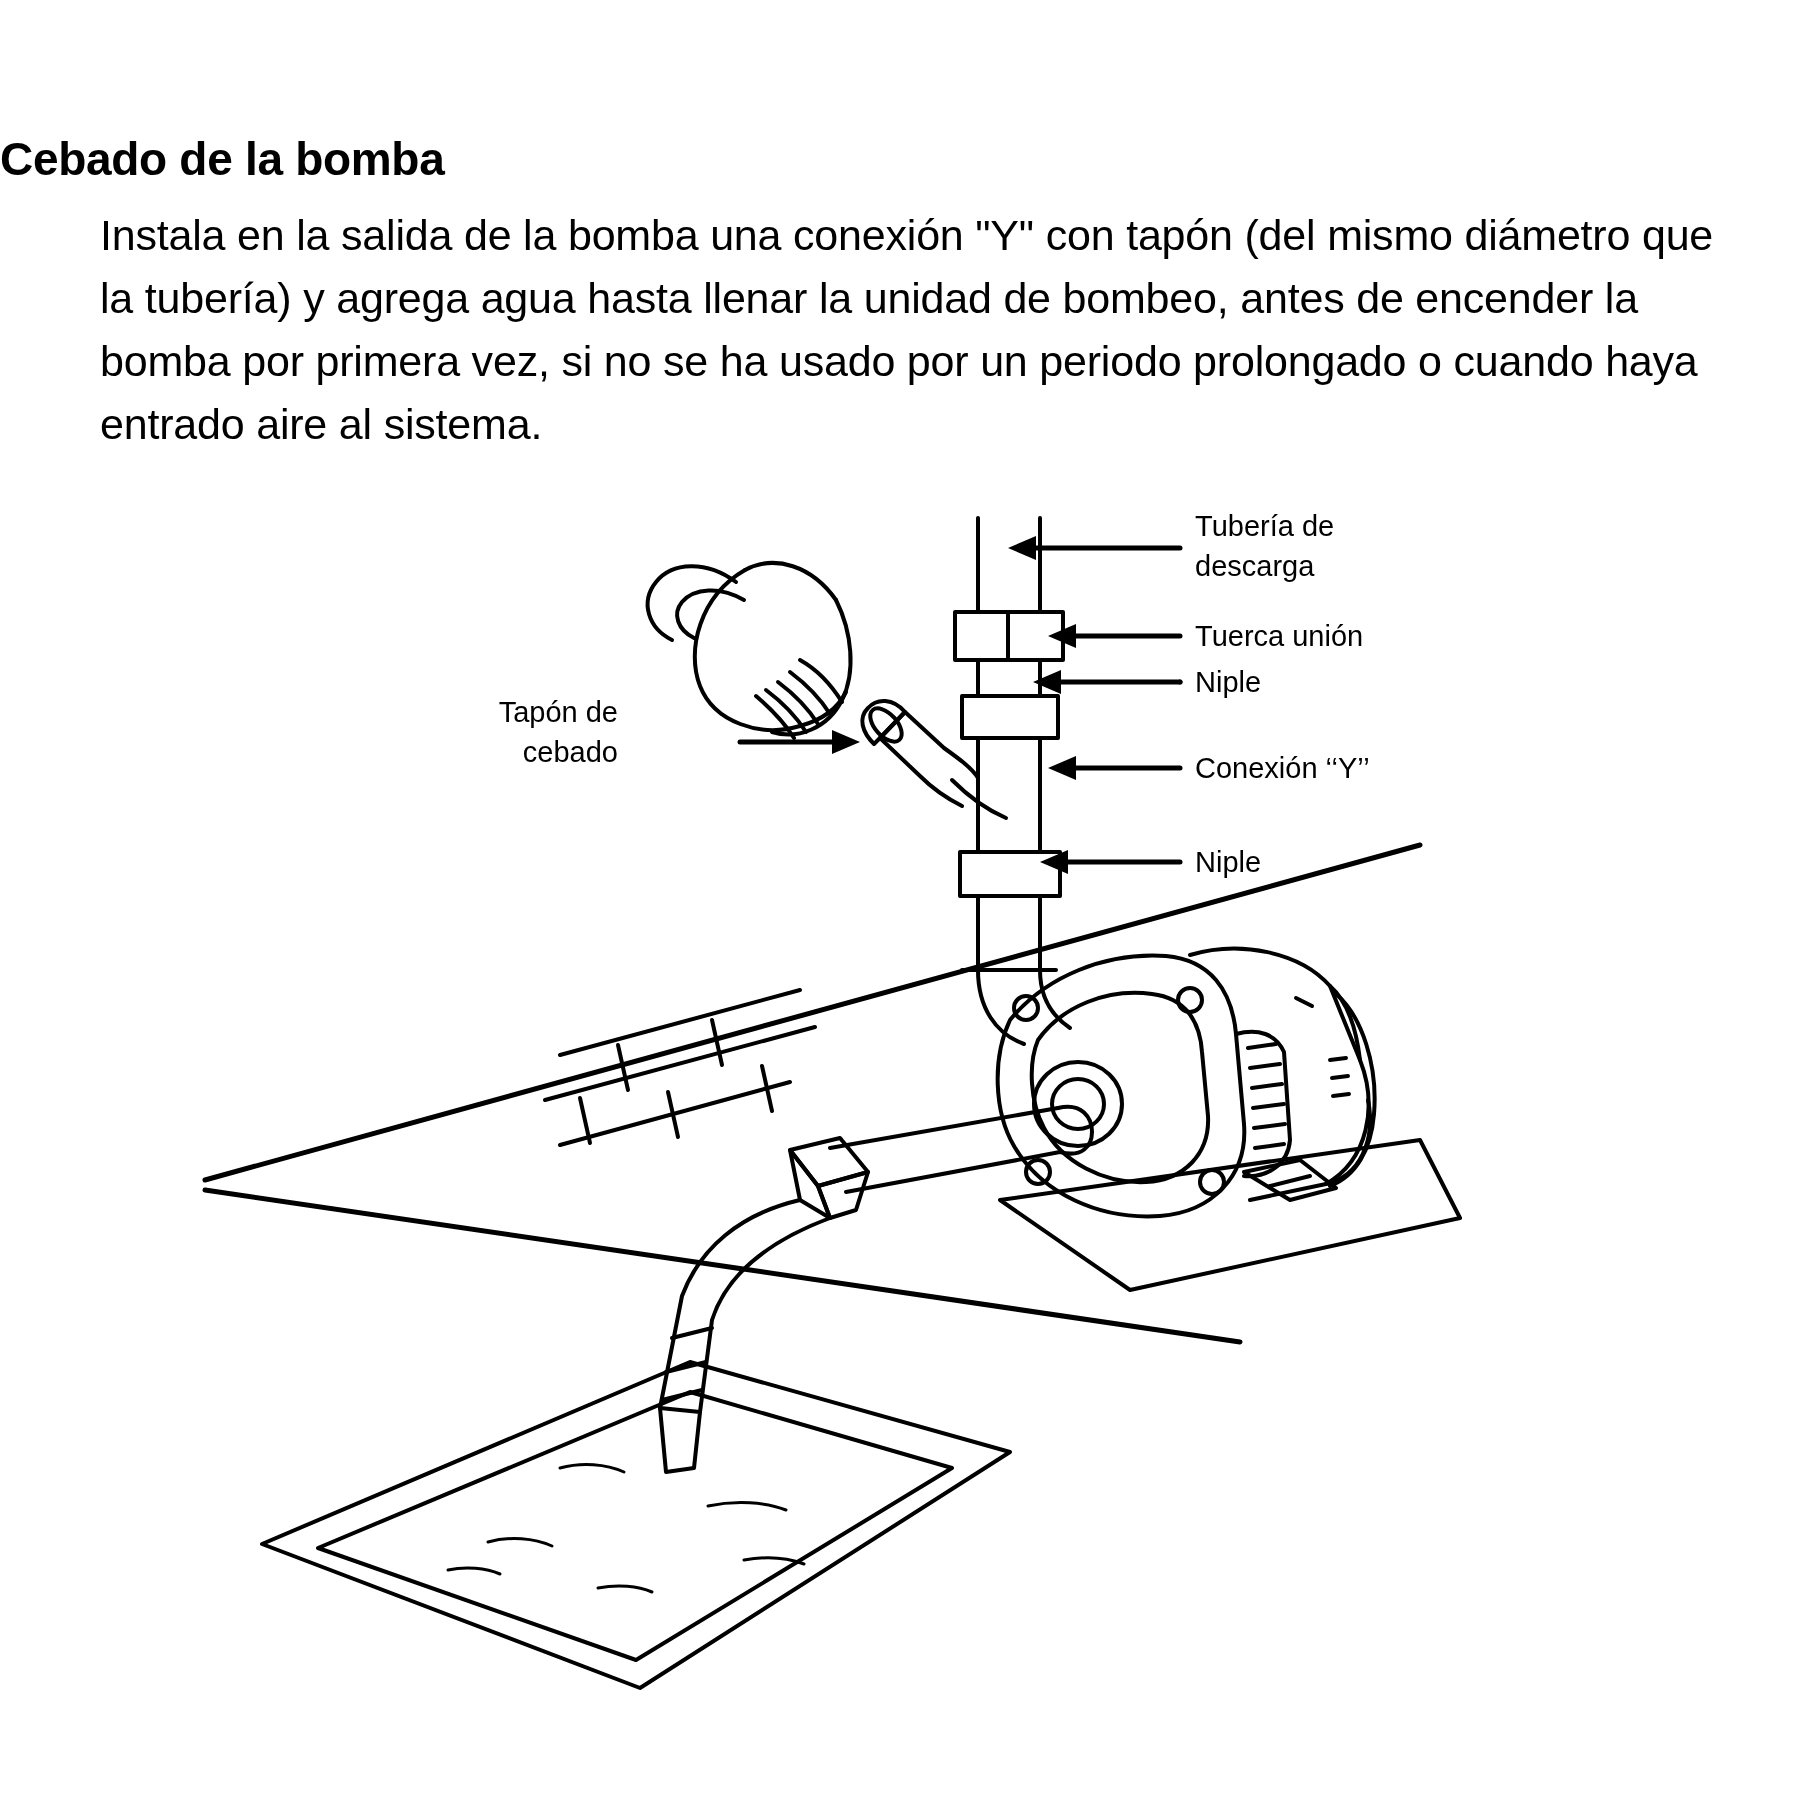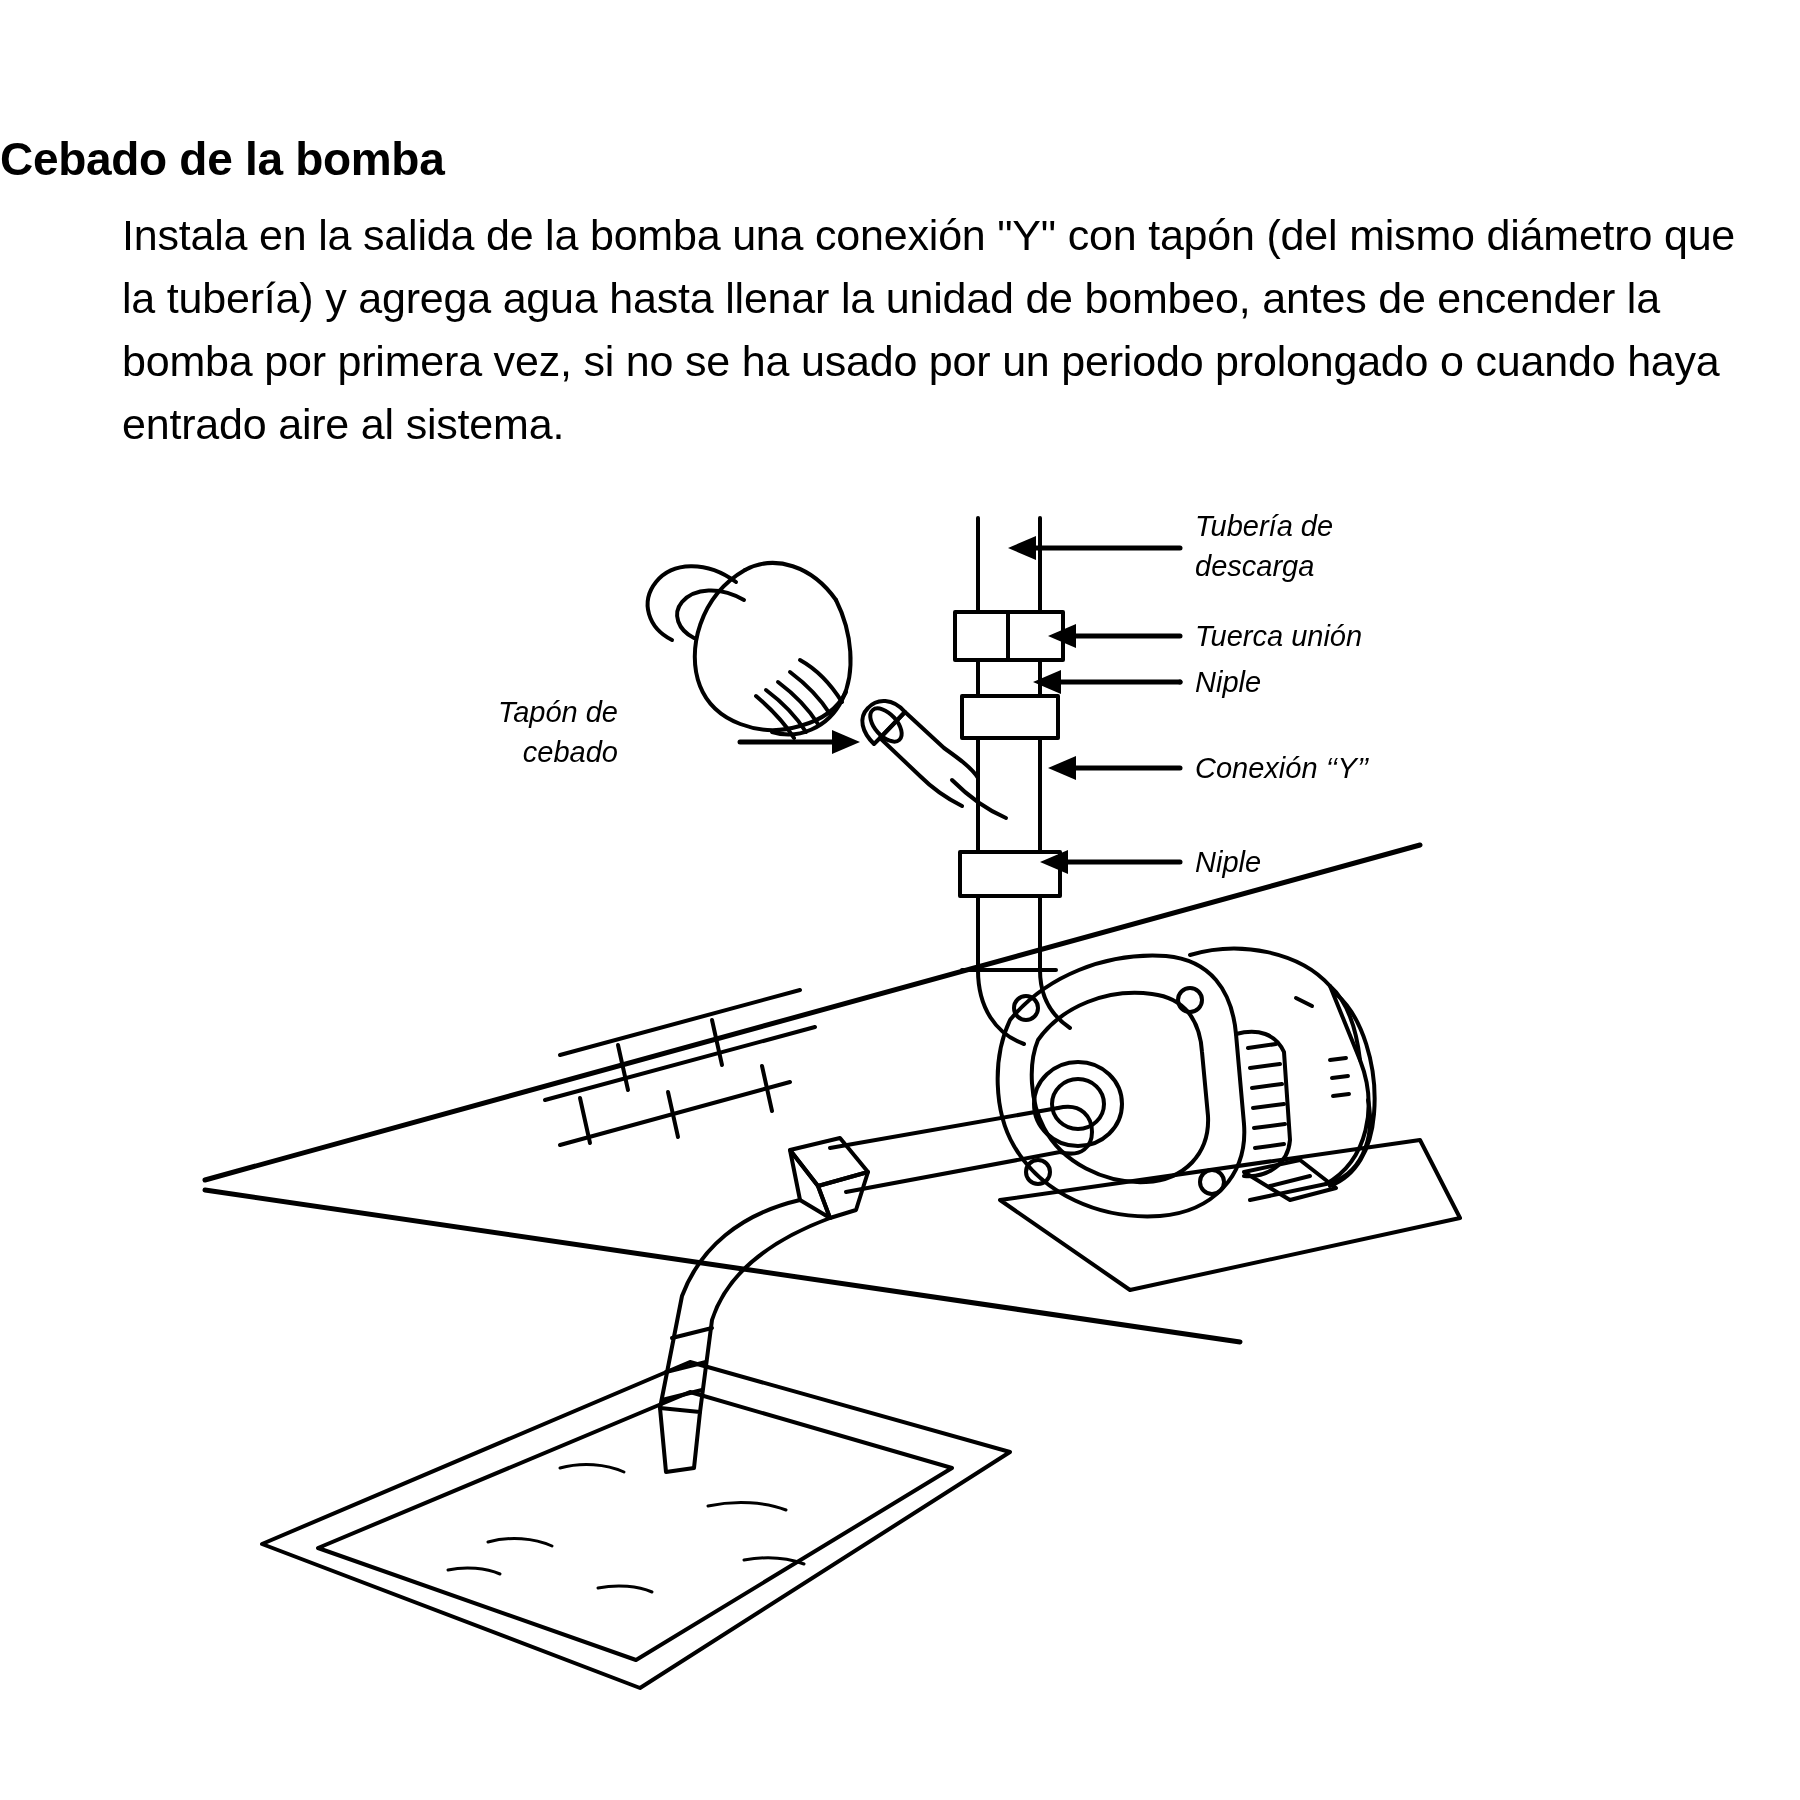--- a/index.html
+++ b/index.html
@@ -30,29 +30,27 @@
     letter-spacing: -0.3px;
   }
   .body-text {
     position: absolute;
     top: 204px;
     left: 100px;
     width: 1630px;
     font-size: 43px;
     line-height: 63px;
     letter-spacing: -0.2px;
-    margin-left: 22px;
   }
   .figure {
     position: absolute;
     top: 500px;
     left: 0;
     width: 1655px;
     height: 1300px;
-    font-style: italic;
   }
   .figure svg {
     display: block;
   }
   .lbl {
     font-family: "Liberation Sans", sans-serif;
     font-size: 29px;
     fill: #000000;
   }
 </style>

